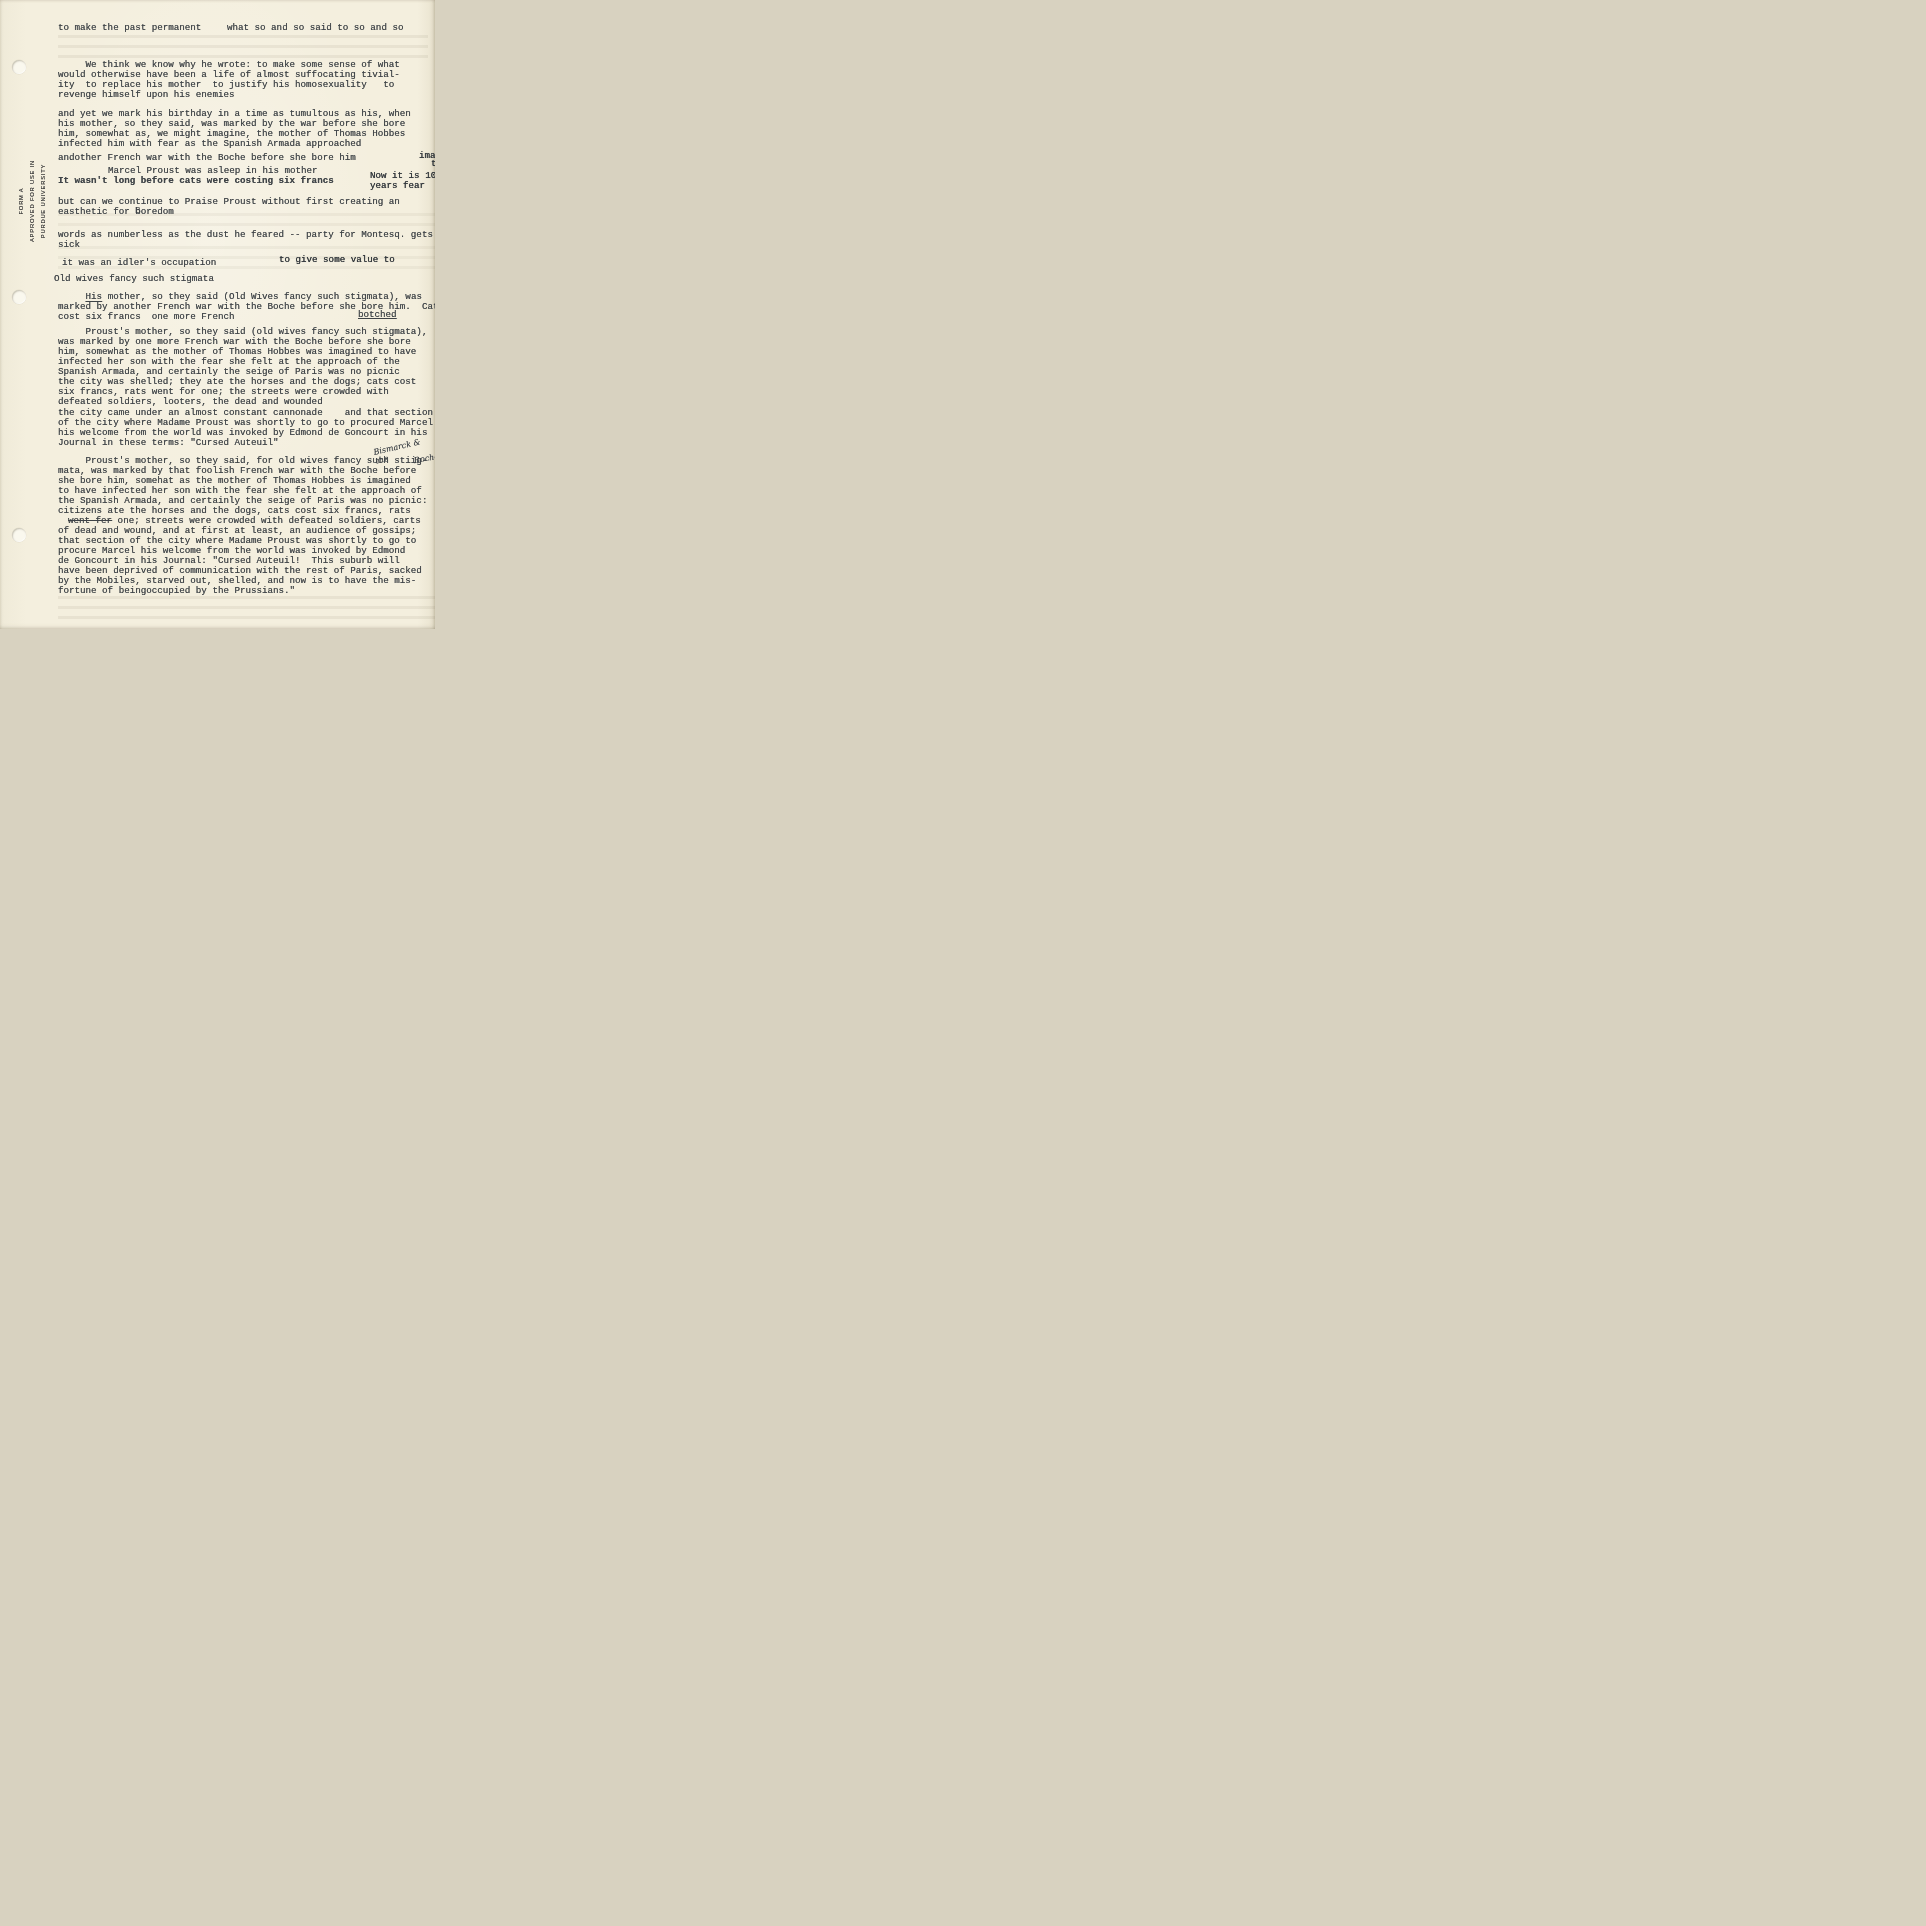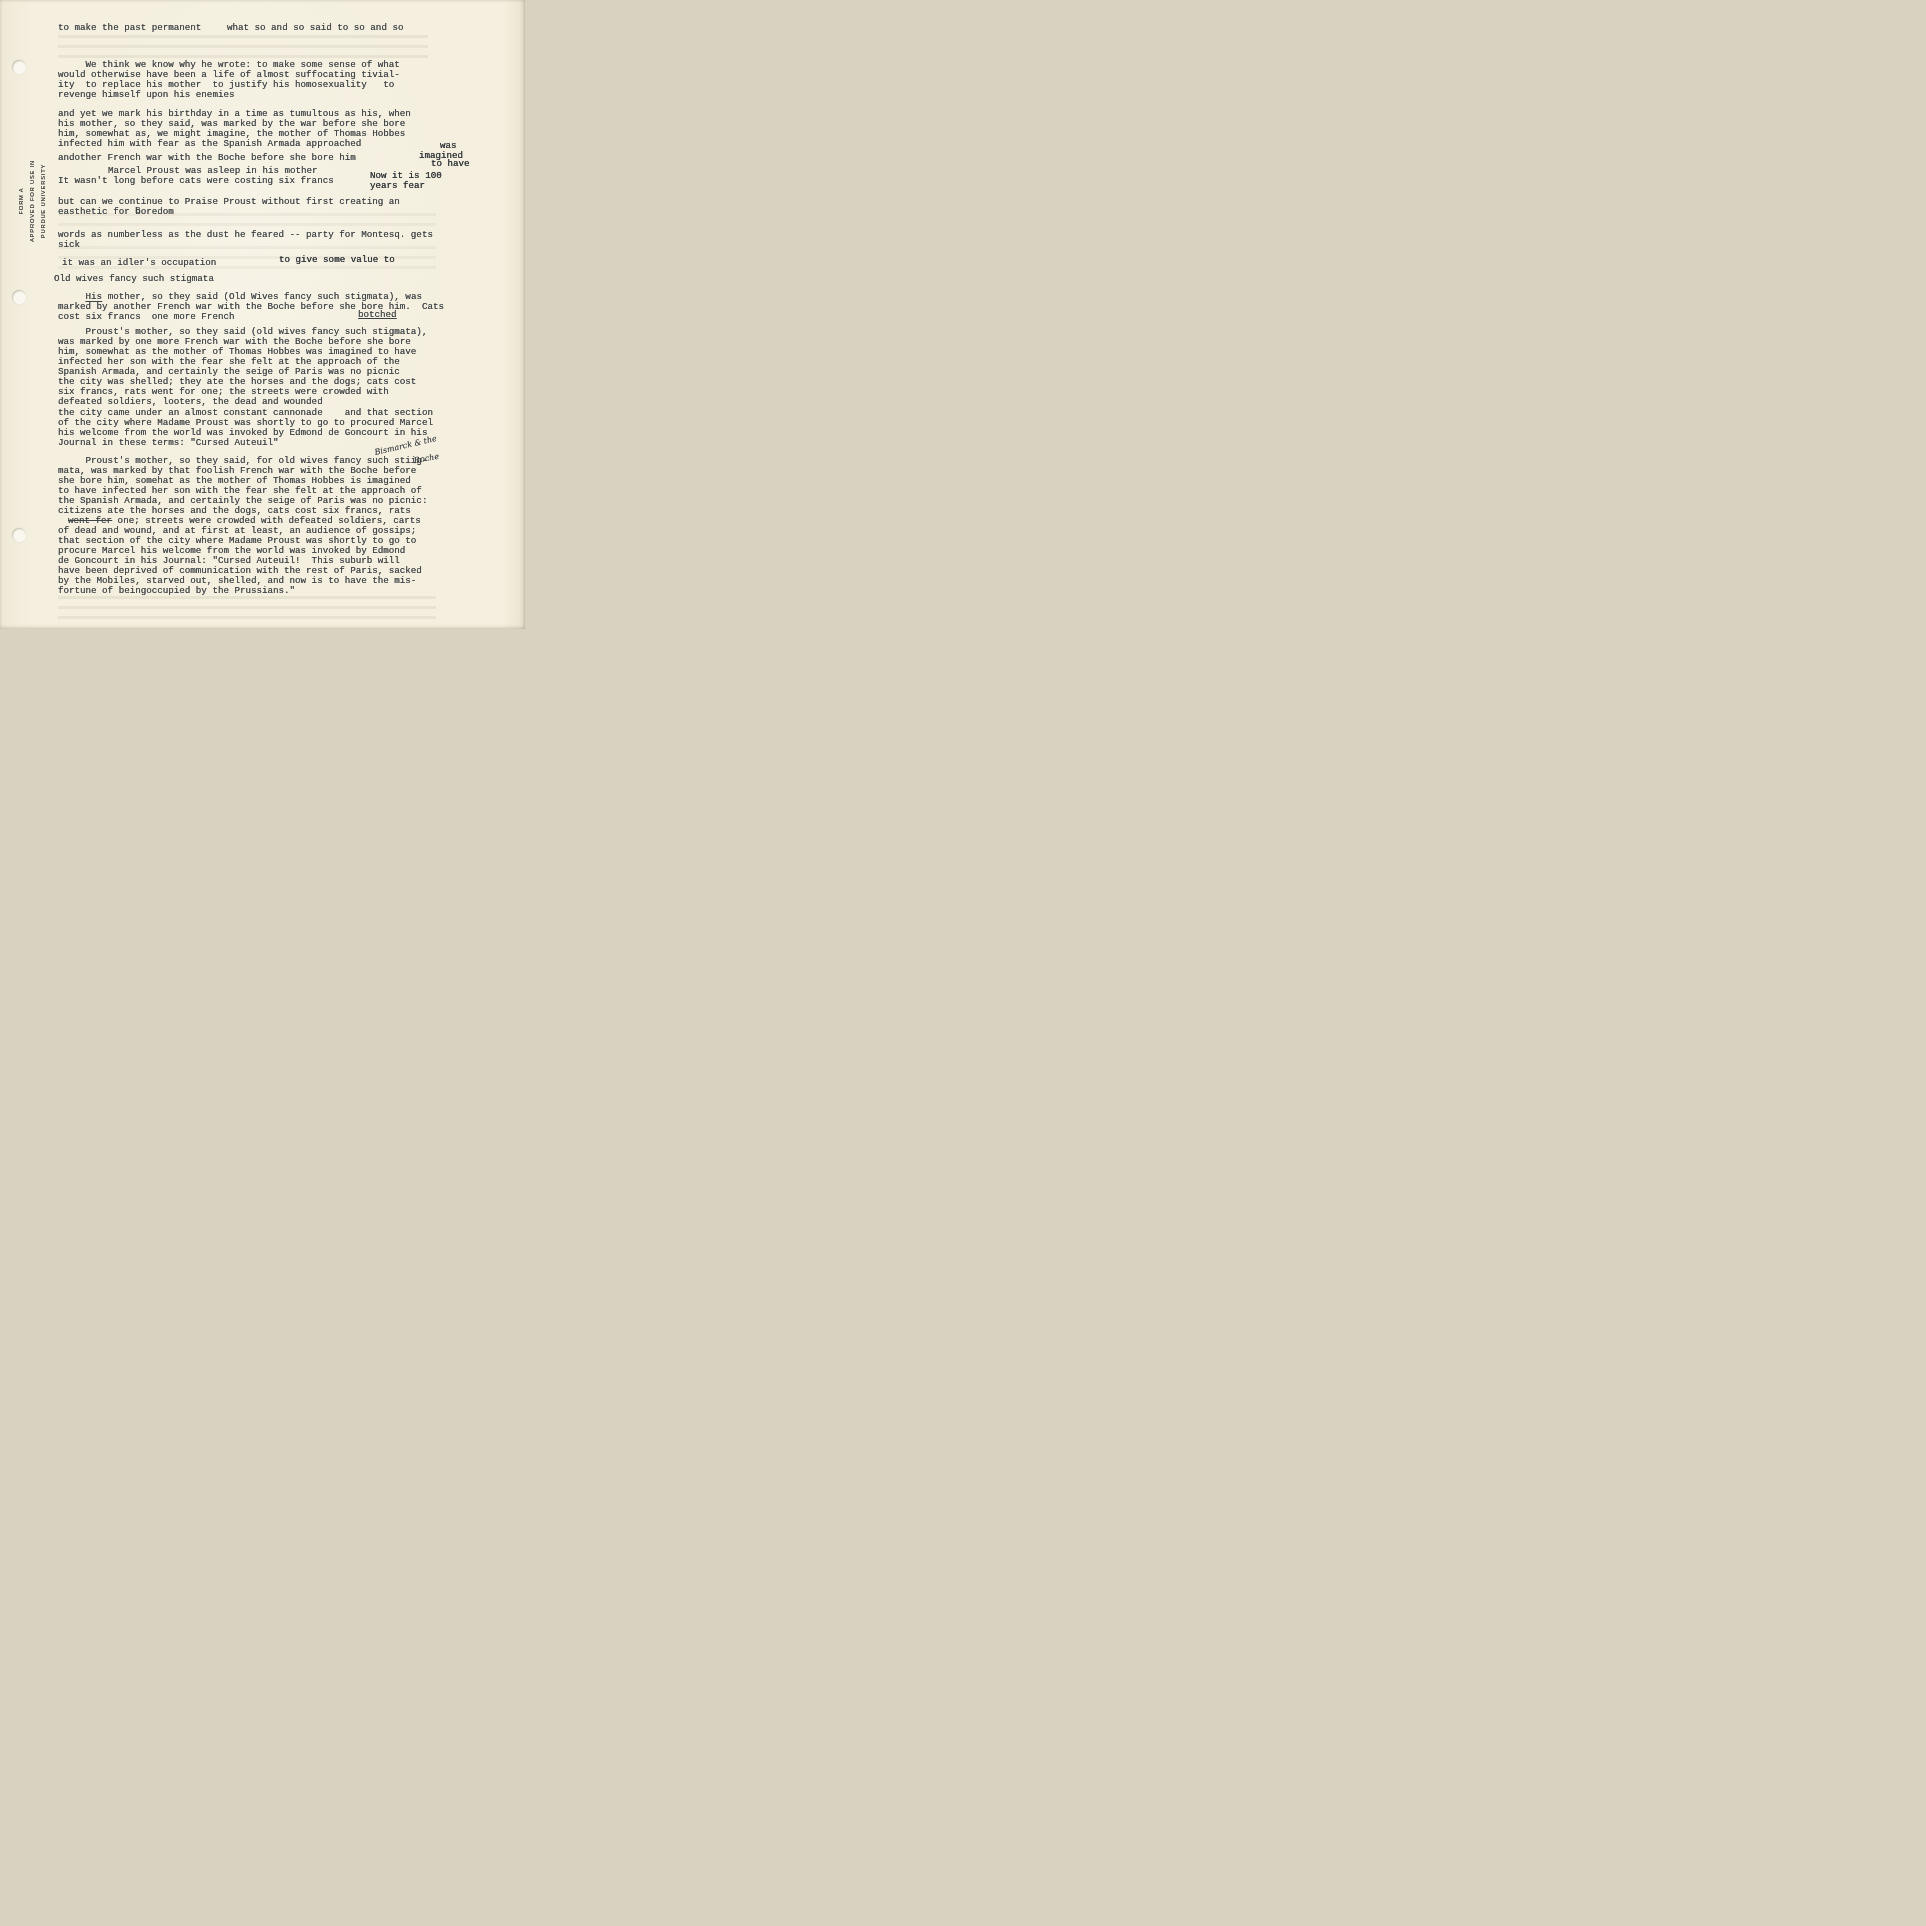--- a/index.html
+++ b/index.html
@@ -1,18 +1,18 @@
 <!DOCTYPE html>
 <html style="font-size:6.2px"><head>
 <meta charset="utf-8">
 <style>
   html,body{margin:0;padding:0;background:#d8d2c0;}
   .page{
     position:relative;
-    width:525px;height:629px;
+    width:435px;height:629px;
     background:
       radial-gradient(ellipse at 48% 38%, rgba(255,255,255,.25) 0%, rgba(255,255,255,0) 55%),
       linear-gradient(90deg, #efead8 0%, #f4efde 6%, #f4efde 96%, #e9e3cf 100%),
       #f3eede;
     box-shadow: inset -2.7px 0 5.4px -2.7px rgba(110,100,75,.45),
                 inset 0 -2.7px 5.4px -2.7px rgba(110,100,75,.35),
                 inset 1.9px 0 4.6px -3.1px rgba(110,100,75,.30),
                 inset 0 1.9px 4.6px -3.1px rgba(110,100,75,.25);
     overflow:hidden;
     font-family:"Liberation Mono","DejaVu Sans Mono",monospace;
@@ -99,21 +99,21 @@
   <div class="frag" style="left:58px;top:109px;">and yet we mark his birthday in a time as tumultous as his, when
 his mother, so they said, was marked by the war before she bore
 him, somewhat as, we might imagine, the mother of Thomas Hobbes
 infected him with fear as the Spanish Armada approached</div>
   <div class="frag typed-dark" style="left:432px;top:141px;">was</div>
   <div class="frag typed-dark" style="left:411px;top:151px;">imagined</div>
   <div class="frag typed-dark" style="left:423px;top:159px;">to have</div>
 
   <div class="frag" style="left:58px;top:153px;">andother French war with the Boche before she bore him</div>
   <div class="frag" style="left:108px;top:166px;">Marcel Proust was asleep in his mother</div>
-  <div class="frag" style="left:58px;top:176px;">It wasn't long before cats were costing six francs</div>
+  <div class="frag" style="left:58px;top:176px;font-weight:bold;">It wasn't long before cats were costing six francs</div>
   <div class="frag typed-dark" style="left:362px;top:171px;">Now it is 100
 years fear</div>
 
   <div class="frag" style="left:58px;top:197px;">but can we continue to Praise Proust without first creating an
 easthetic for boredom</div>
   <div class="frag overstrike" style="left:135px;top:206px;">B</div>
 
   <div class="frag" style="left:58px;top:230px;">words as numberless as the dust he feared -- party for Montesq. gets
 sick</div>
 

